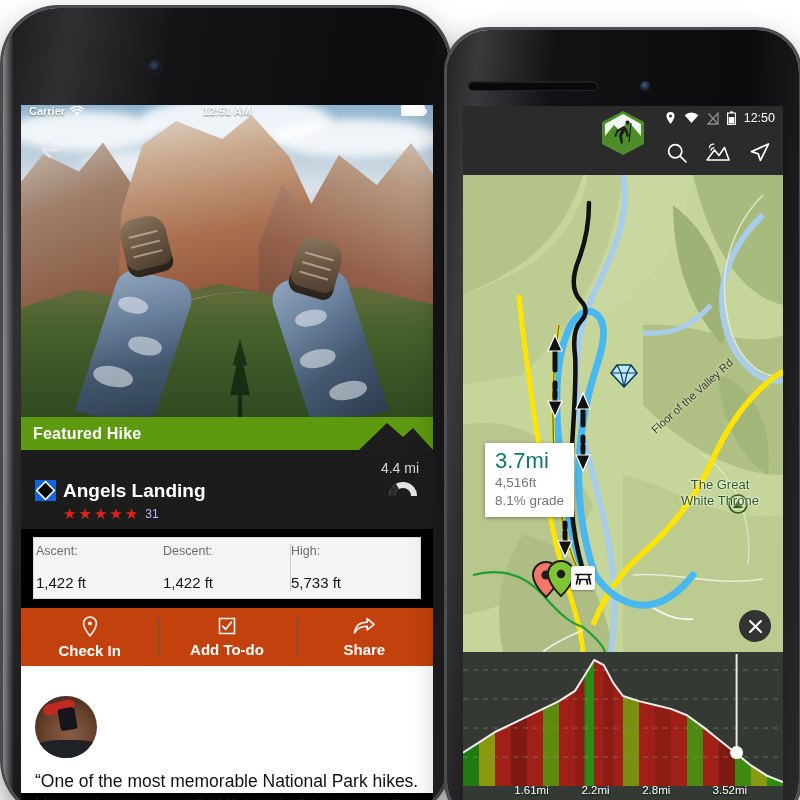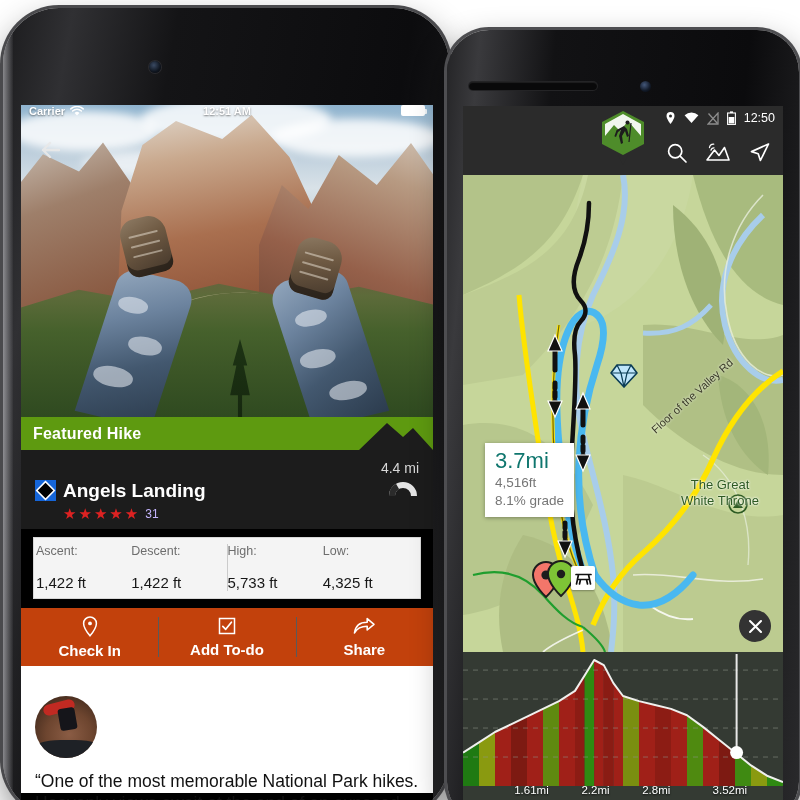--- a/index.html
+++ b/index.html
@@ -317,24 +317,20 @@
           <div class="k">Ascent:</div>
           <div class="v">1,422 ft</div>
         </div>
         <div class="stat">
           <div class="k">Descent:</div>
           <div class="v">1,422 ft</div>
         </div>
         <div class="stat sep">
           <div class="k">High:</div>
           <div class="v">5,733 ft</div>
-        </div>
-        <div class="stat">
-          <div class="k">Low:</div>
-          <div class="v">4,325 ft</div>
         </div>
       </div>
 
       <div class="actions">
         <div class="action">
           <svg width="20" height="24" viewBox="0 0 20 24">
             <path d="M10 2 a6.4 6.4 0 0 1 6.4 6.4 c0 4.6-6.4 12.4-6.4 12.4 S3.6 13 3.6 8.4 A6.4 6.4 0 0 1 10 2 Z" fill="none" stroke="#fff" stroke-width="1.5"></path>
             <circle cx="10" cy="8.4" r="1.9" fill="#fff"></circle>
           </svg>
           <span class="lbl">Check In</span>

